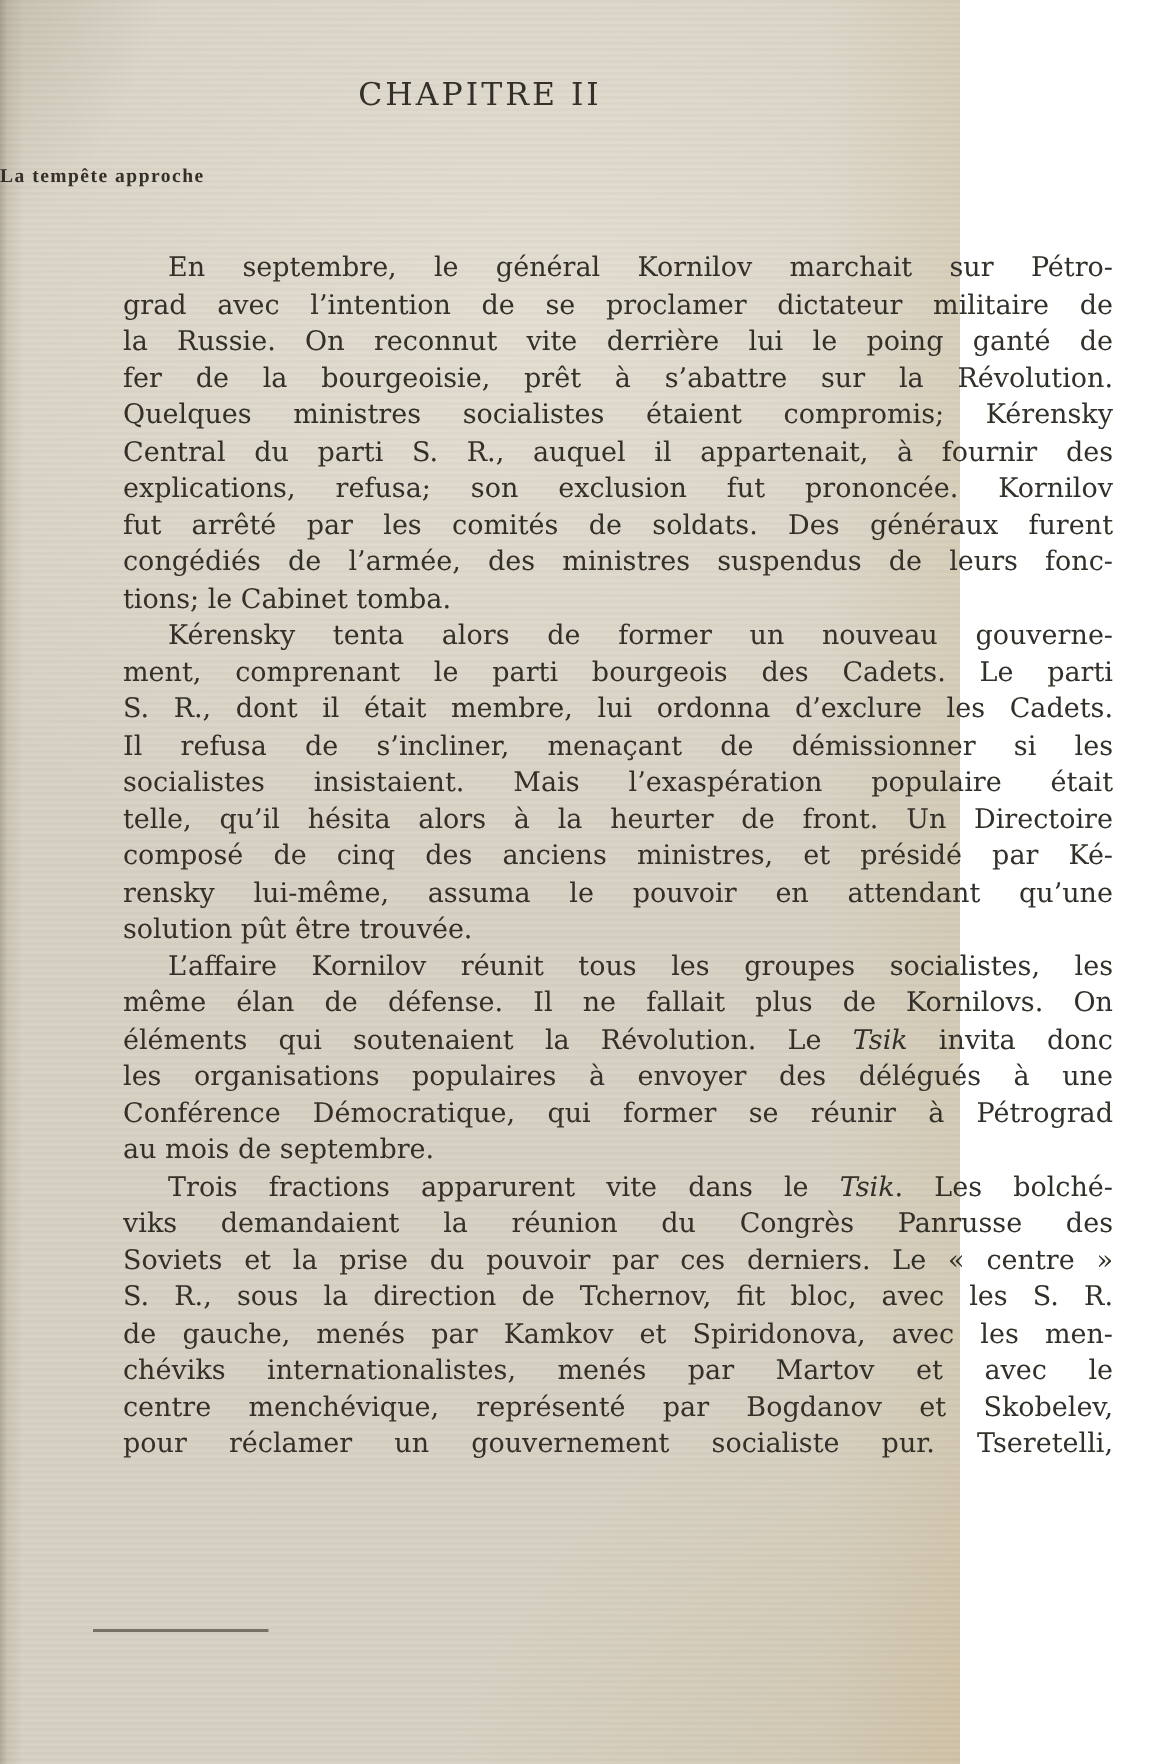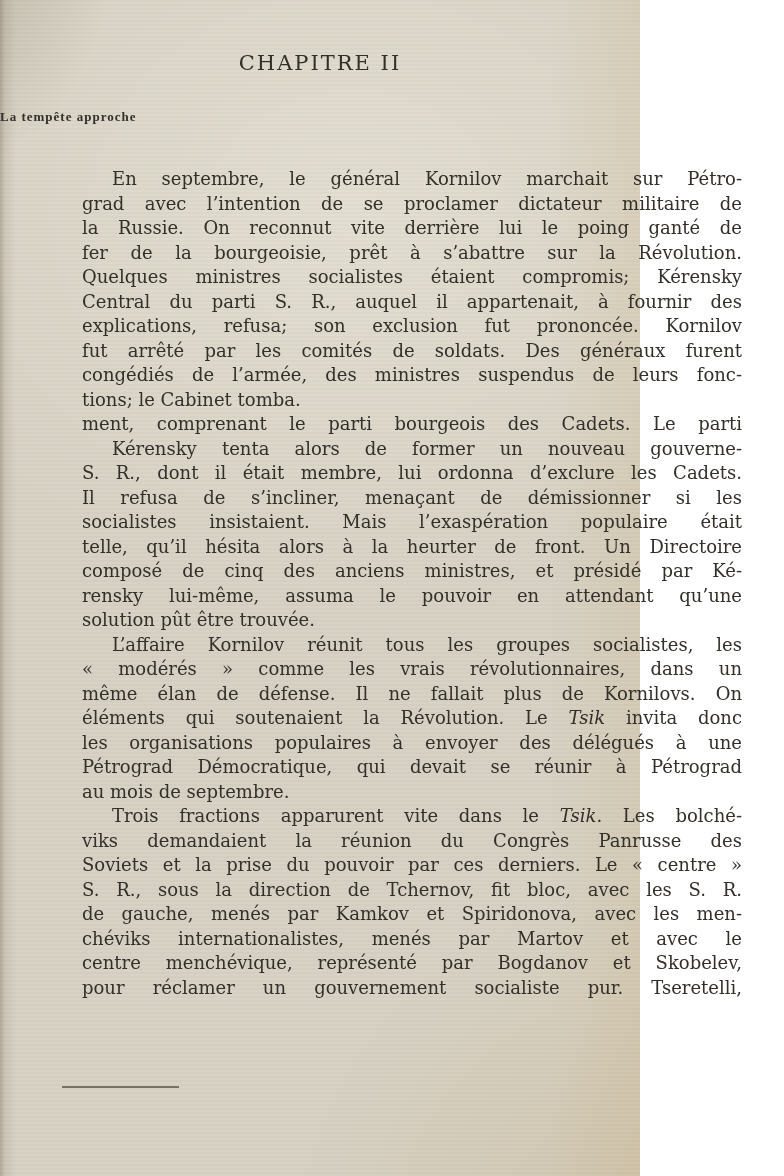--- a/index.html
+++ b/index.html
@@ -104,37 +104,36 @@
         <div class="line">la Russie. On reconnut vite derrière lui le poing ganté de</div>
         <div class="line">fer de la bourgeoisie, prêt à s’abattre sur la Révolution.</div>
         <div class="line">Quelques ministres socialistes étaient compromis; Kérensky</div>
         <div class="line">Central du parti S. R., auquel il appartenait, à fournir des</div>
         <div class="line">explications, refusa; son exclusion fut prononcée. Kornilov</div>
         <div class="line">fut arrêté par les comités de soldats. Des généraux furent</div>
         <div class="line">congédiés de l’armée, des ministres suspendus de leurs fonc-</div>
         <div class="line lastline">tions; le Cabinet tomba.</div>
       </div>
       <div class="para">
+        <div class="line first">Kérensky tenta alors de former un nouveau gouverne-</div>
         <div class="line">ment, comprenant le parti bourgeois des Cadets. Le parti</div>
-        <div class="line first">Kérensky tenta alors de former un nouveau gouverne-</div>
         <div class="line">S. R., dont il était membre, lui ordonna d’exclure les Cadets.</div>
         <div class="line">Il refusa de s’incliner, menaçant de démissionner si les</div>
         <div class="line">socialistes insistaient. Mais l’exaspération populaire était</div>
         <div class="line">telle, qu’il hésita alors à la heurter de front. Un Directoire</div>
         <div class="line">composé de cinq des anciens ministres, et présidé par Ké-</div>
         <div class="line">rensky lui-même, assuma le pouvoir en attendant qu’une</div>
         <div class="line lastline">solution pût être trouvée.</div>
       </div>
       <div class="para">
         <div class="line first">L’affaire Kornilov réunit tous les groupes socialistes, les</div>
-        <div class="line">« modérés » comme les vrais révolutionnaires, dans un</div>
         <div class="line">même élan de défense. Il ne fallait plus de Kornilovs. On</div>
         <div class="line">éléments qui soutenaient la Révolution. Le <i>Tsik</i> invita donc</div>
         <div class="line">les organisations populaires à envoyer des délégués à une</div>
-        <div class="line">Pétrograd Démocratique, qui devait se réunir à Pétrograd</div>
+        <div class="line">Conférence Démocratique, qui former se réunir à Pétrograd</div>
         <div class="line lastline">au mois de septembre.</div>
       </div>
       <div class="para">
         <div class="line first">Trois fractions apparurent vite dans le <i>Tsik</i>. Les bolché-</div>
         <div class="line">viks demandaient la réunion du Congrès Panrusse des</div>
         <div class="line">Soviets et la prise du pouvoir par ces derniers. Le « centre »</div>
         <div class="line">S. R., sous la direction de Tchernov, fit bloc, avec les S. R.</div>
         <div class="line">de gauche, menés par Kamkov et Spiridonova, avec les men-</div>
         <div class="line">chéviks internationalistes, menés par Martov et avec le</div>
         <div class="line">centre menchévique, représenté par Bogdanov et Skobelev,</div>

